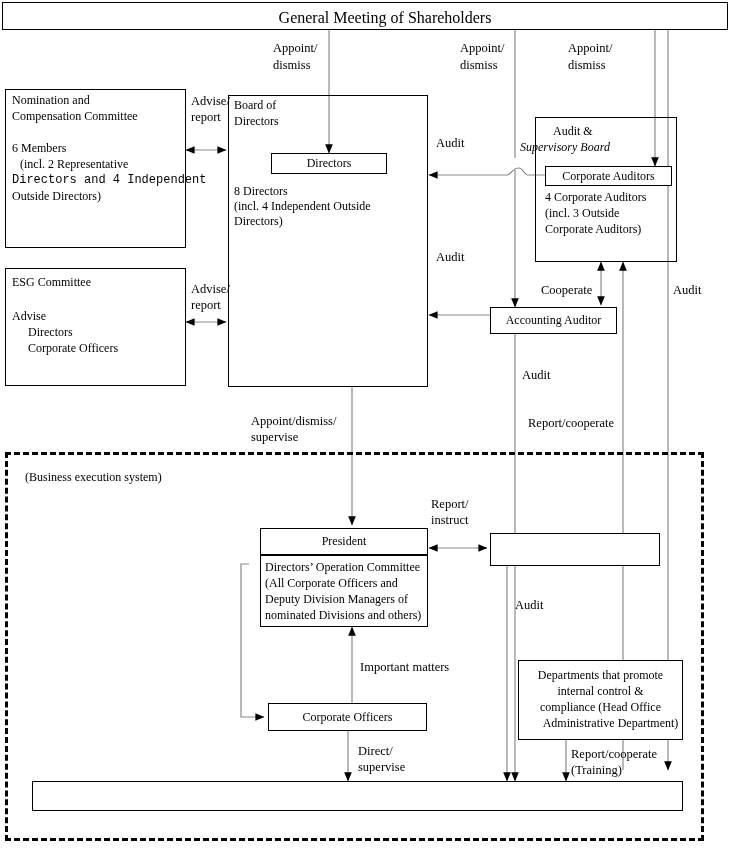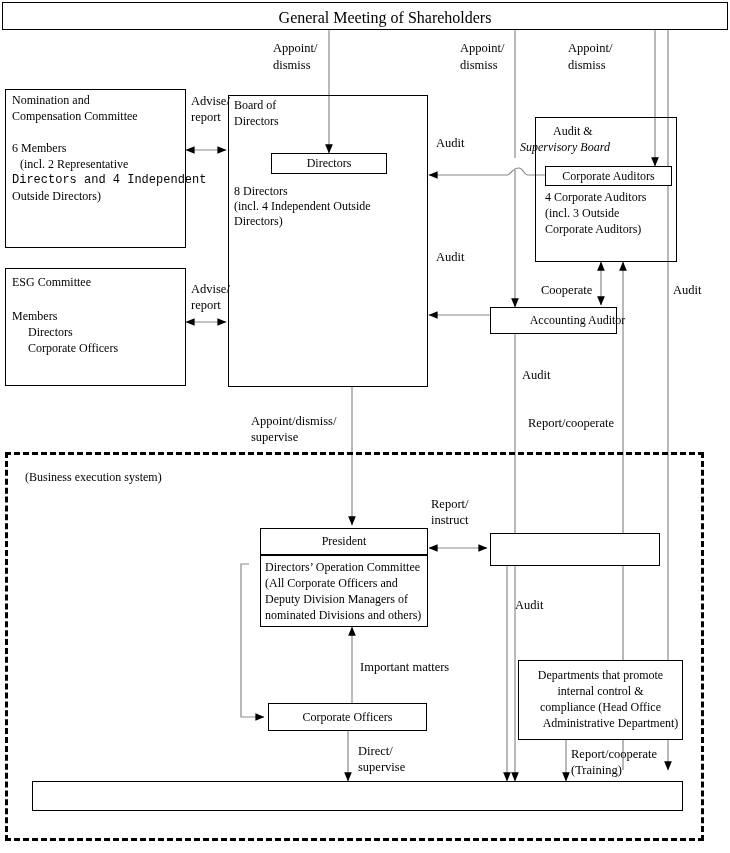--- a/index.html
+++ b/index.html
@@ -93,21 +93,21 @@
   <div class="box" style="left:5px;top:89px;width:181px;height:159px;"></div>
   <div class="lbl t12 left" style="left:12px;top:93px;">Nomination and</div>
   <div class="lbl t12 left" style="left:12px;top:109px;">Compensation Committee</div>
   <div class="lbl t12 left" style="left:12px;top:141px;">6 Members</div>
   <div class="lbl t12 left" style="left:12px;top:157px;margin-left:8px;">(incl. 2 Representative</div>
   <div class="lbl t12 left" style="left:12px;top:173px;font-family:Liberation Mono, monospace;">Directors and 4 Independent</div>
   <div class="lbl t12 left" style="left:12px;top:189px;">Outside Directors)</div>
 
   <div class="box" style="left:5px;top:268px;width:181px;height:118px;"></div>
   <div class="lbl t12 left" style="left:12px;top:275px;">ESG Committee</div>
-  <div class="lbl t12 left" style="left:12px;top:309px;">Members</div>
+  <div class="lbl t12 left" style="left:12px;top:309px;">Advise</div>
   <div class="lbl t12 left" style="left:28px;top:325px;">Directors</div>
   <div class="lbl t12 left" style="left:28px;top:341px;">Corporate Officers</div>
 
   <div class="box" style="left:228px;top:95px;width:200px;height:292px;"></div>
   <div class="lbl t12 left" style="left:234px;top:98px;">Board of</div>
   <div class="lbl t12 left" style="left:234px;top:114px;">Directors</div>
 
   <div class="box" style="left:271px;top:153px;width:116px;height:21px;"></div>
   <div class="lbl t12 ctr" style="left:271px;top:156px;width:116px;">Directors</div>
 
@@ -120,21 +120,21 @@
   <div class="lbl t12 left" style="left:520px;top:140px;font-style:italic;">Supervisory Board</div>
 
   <div class="box" style="left:545px;top:166px;width:127px;height:20px;background:#fff;"></div>
   <div class="lbl t12 ctr" style="left:545px;top:169px;width:127px;">Corporate Auditors</div>
 
   <div class="lbl t12 left" style="left:545px;top:190px;">4 Corporate Auditors</div>
   <div class="lbl t12 left" style="left:545px;top:206px;">(incl. 3 Outside</div>
   <div class="lbl t12 left" style="left:545px;top:222px;">Corporate Auditors)</div>
 
   <div class="box" style="left:490px;top:307px;width:127px;height:27px;background:#fff;"></div>
-  <div class="lbl t12 ctr" style="left:490px;top:313px;width:127px;padding-left:24px;">Accounting Auditor</div>
+  <div class="lbl t12 ctr" style="left:490px;top:313px;width:127px;">Accounting Auditor</div>
 
   <div class="dashed" style="left:5px;top:452px;width:699px;height:389px;"></div>
   <div class="lbl t12 left" style="left:25px;top:470px;">(Business execution system)</div>
 
   <div class="box" style="left:260px;top:528px;width:168px;height:27px;background:#fff;"></div>
   <div class="lbl t12 ctr" style="left:260px;top:534px;width:168px;">President</div>
 
   <div class="box" style="left:260px;top:555px;width:168px;height:72px;background:#fff;"></div>
   <div class="lbl t12 left" style="left:265px;top:560px;">Directors’ Operation Committee</div>
   <div class="lbl t12 left" style="left:265px;top:576px;">(All Corporate Officers and</div>

